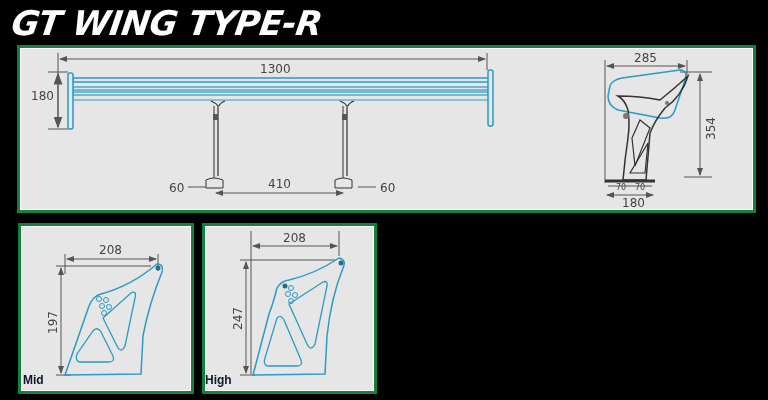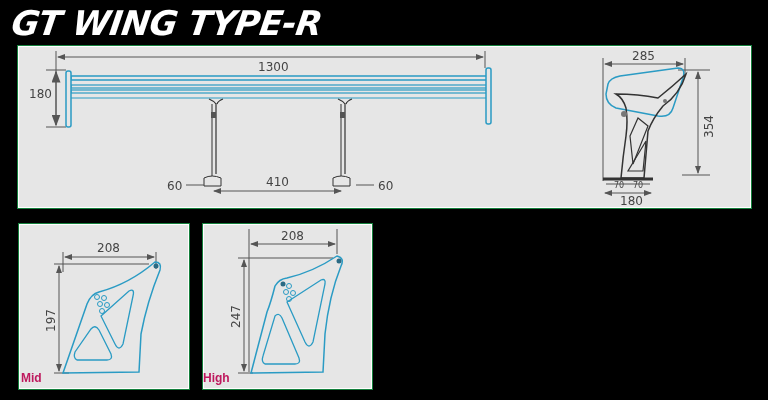--- a/index.html
+++ b/index.html
@@ -1,22 +1,22 @@
 <!DOCTYPE html>
 <html><head>
 <meta charset="utf-8">
 <style>
   html, body { margin:0; padding:0; }
   body { width:768px; height:400px; background:#000; position:relative; overflow:hidden; font-family:"DejaVu Sans", sans-serif; }
   .title { position:absolute; left:12px; top:2px; height:42px; line-height:42px; color:#fff; font-family:"DejaVu Sans", sans-serif; font-weight:bold; font-style:italic; font-size:34px; letter-spacing:-0.5px; transform:skewX(-8deg); }
-  .panel { position:absolute; background:#e6e6e6; border:1px solid #15803d; box-shadow:inset 0 0 0 1px #fff; }
+  .panel { position:absolute; background:#e6e6e6; border:3px solid #15803d; box-shadow:inset 0 0 0 1px #fff; }
   .panel svg { position:absolute; left:0; top:0; }
   .dim { font-family:"DejaVu Sans", sans-serif; font-size:12px; fill:#444; }
   .dim-s { font-family:"DejaVu Sans", sans-serif; font-size:8px; fill:#444; }
-  .label { position:absolute; font-family:"Liberation Sans", sans-serif; font-weight:bold; font-size:12px; color:#be185d;text-align:center; }
+  .label { position:absolute; font-family:"Liberation Sans", sans-serif; font-weight:bold; font-size:12px; color:#0f172a;text-align:center; }
 </style>
 </head>
 <body>
 
 <div class="title">GT WING TYPE-R</div>
 
 <div class="panel" style="left:17px; top:45px; width:733px; height:162px;">
   <svg width="733" height="162">
     <defs>
       <marker id="ah" markerWidth="8" markerHeight="6" refX="7" refY="3" orient="auto">

